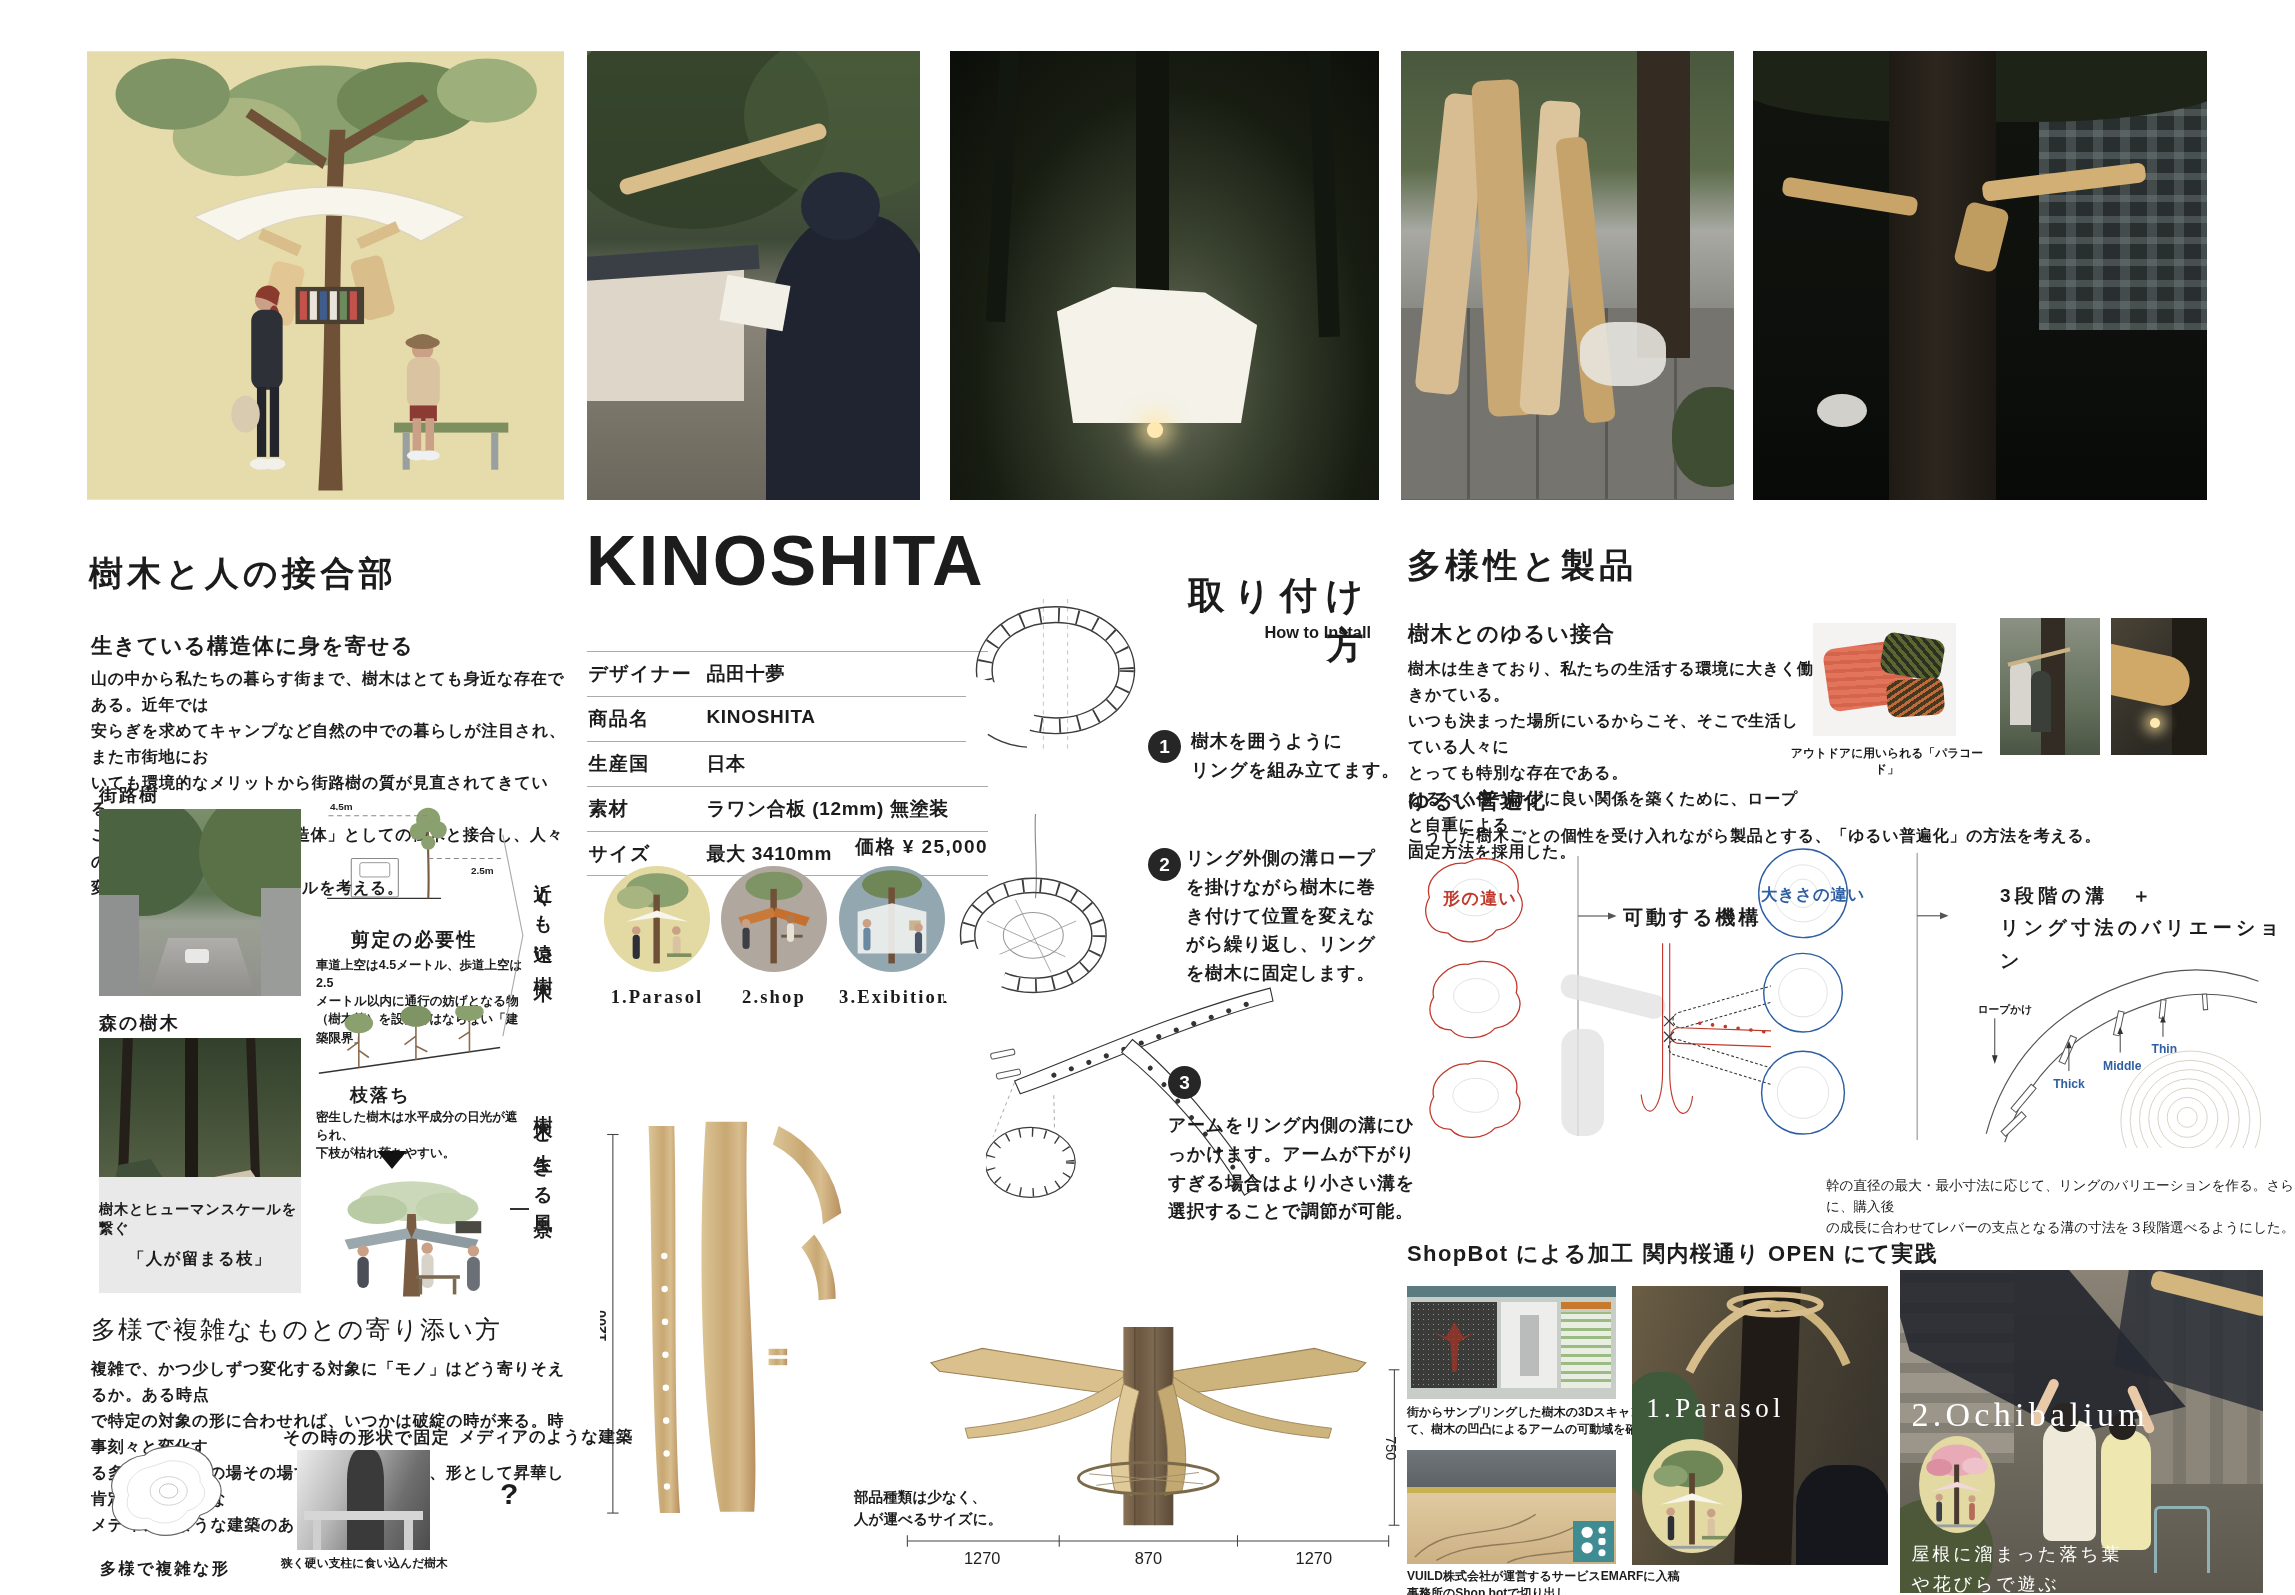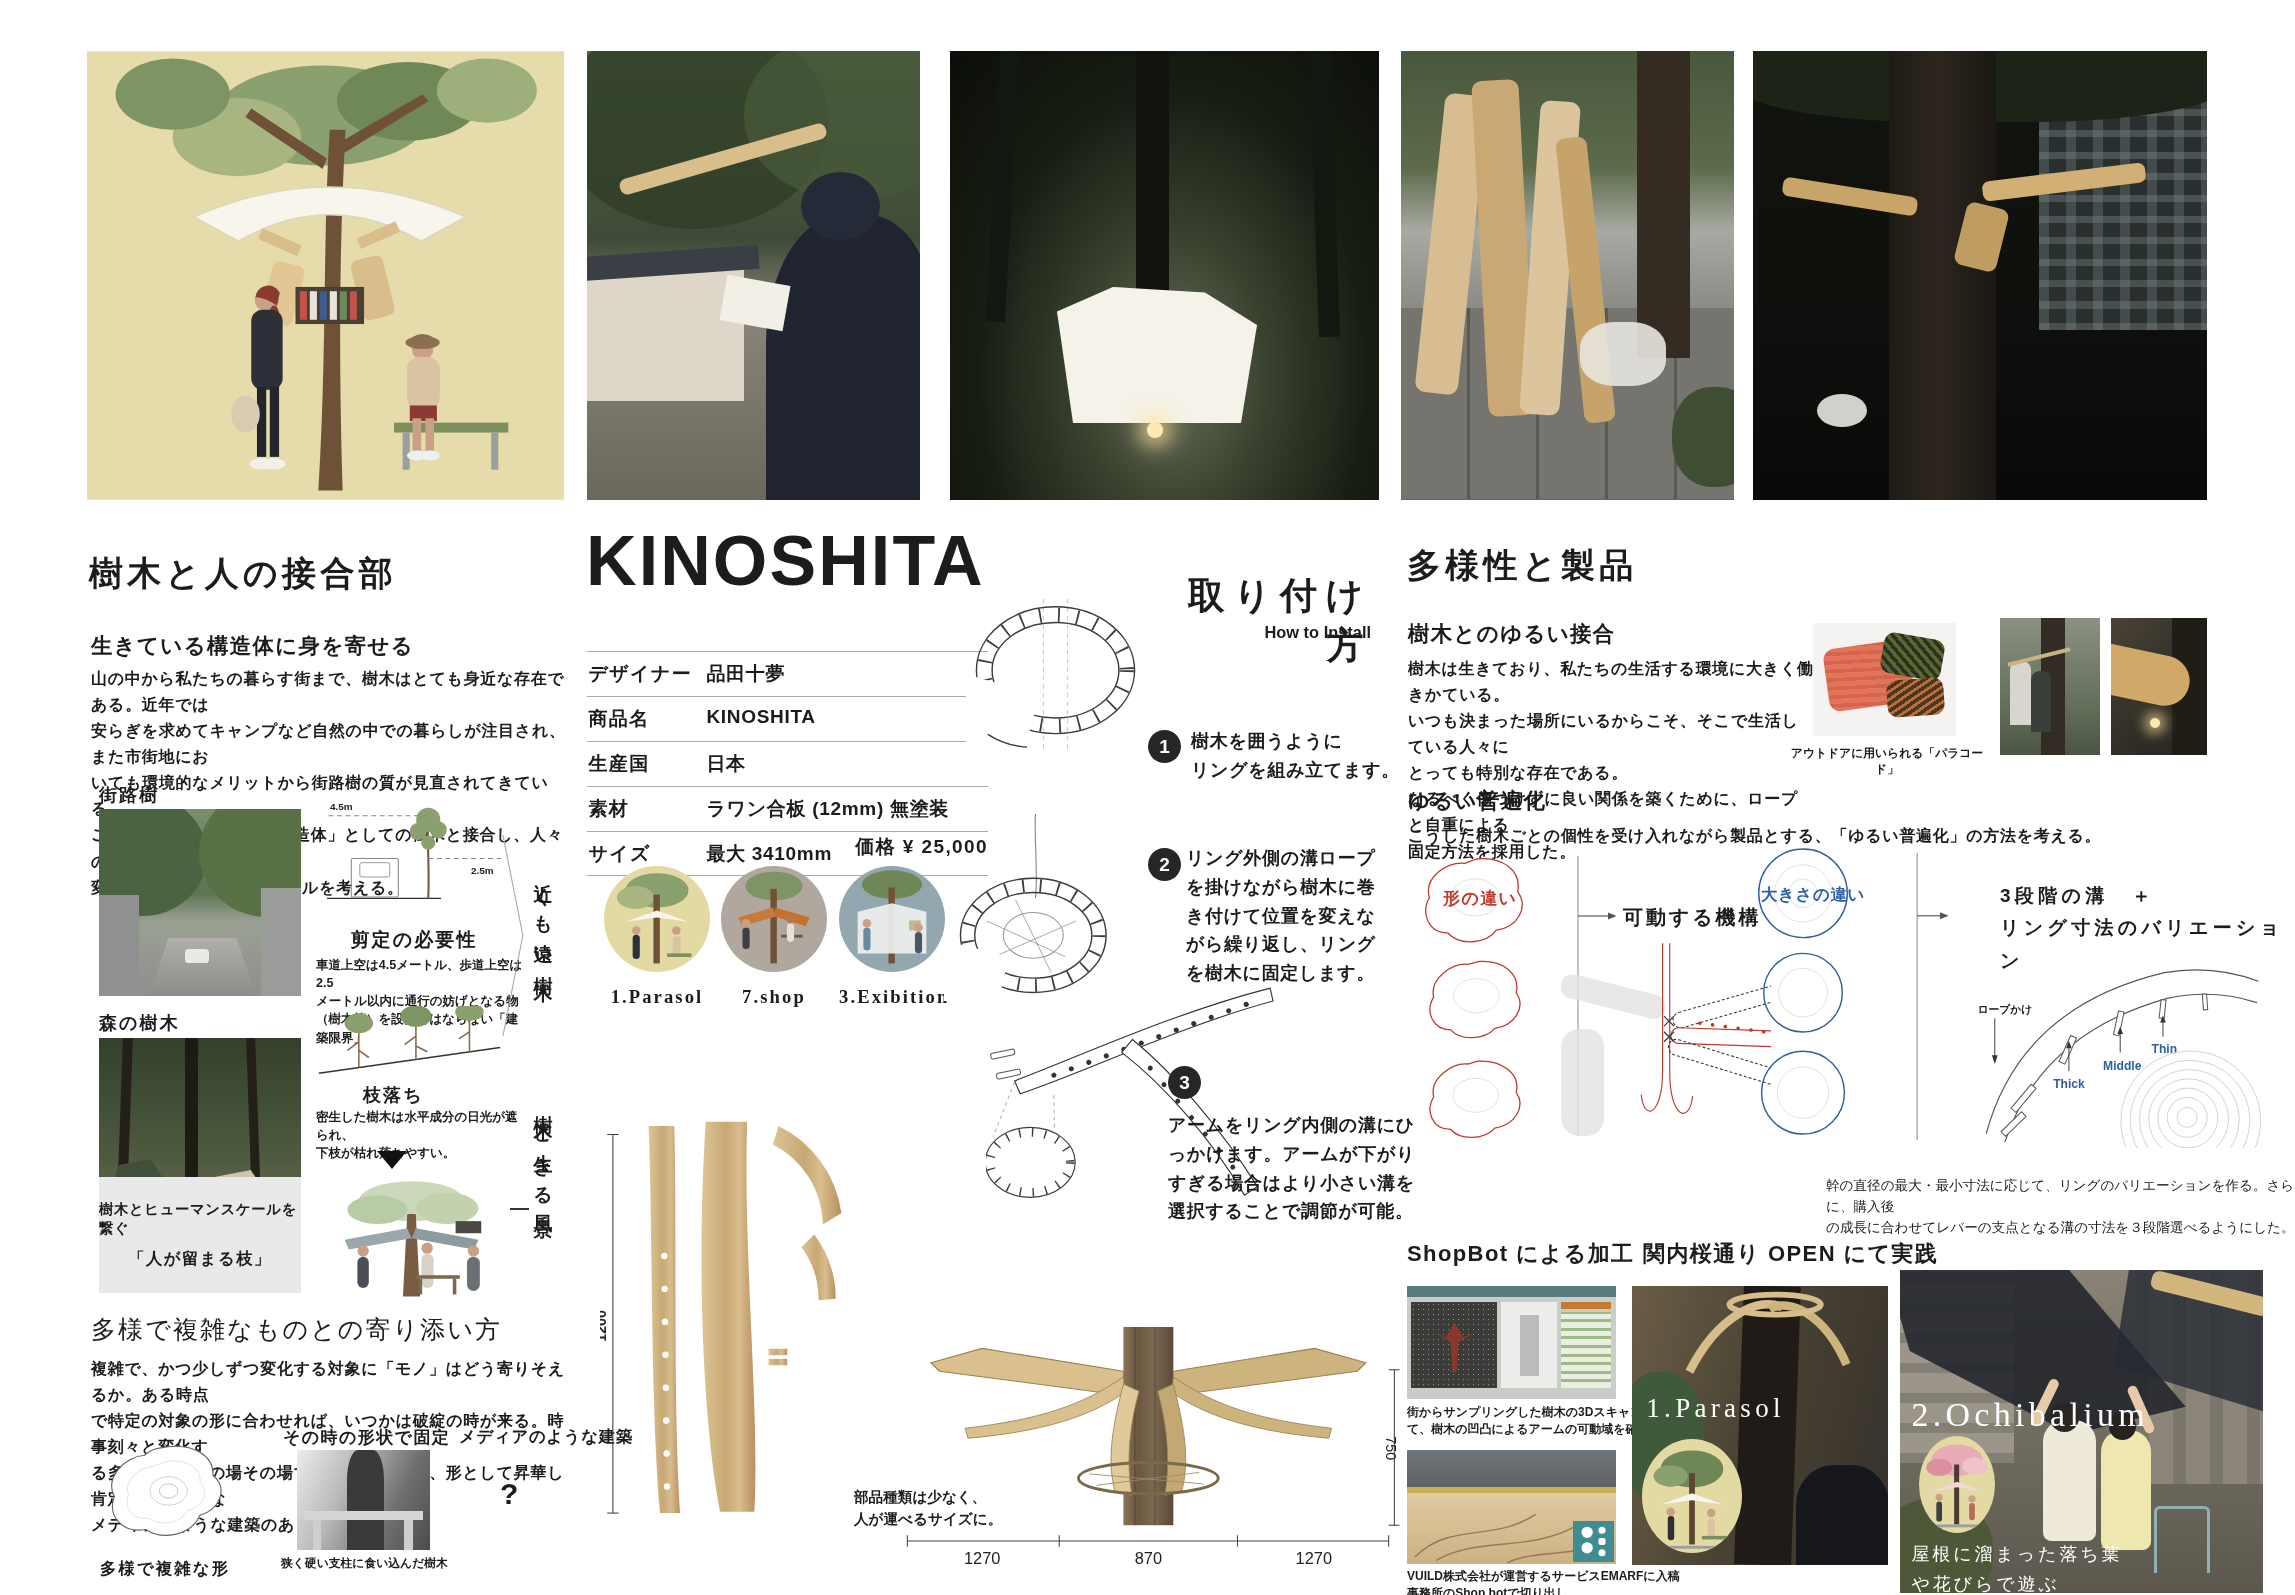--- a/index.html
+++ b/index.html
@@ -175,21 +175,21 @@
 
   <svg class="abs" style="left:316px;top:1006px;" width="187" height="73" viewBox="0 0 262 102">
     <line x1="4" y1="94" x2="258" y2="58" stroke="#333" stroke-width="2"></line>
     <path d="M60,86 L60,28 M60,50 L44,62 M60,62 L74,72" stroke="#8a6a4d" stroke-width="2.2" fill="none"></path>
     <ellipse cx="60" cy="24" rx="20" ry="14" fill="#8ba06f"></ellipse>
     <path d="M140,76 L140,18 M140,42 L124,54 M140,56 L156,64" stroke="#8a6a4d" stroke-width="2.2" fill="none"></path>
     <ellipse cx="140" cy="14" rx="22" ry="15" fill="#7f9465"></ellipse>
     <path d="M215,64 L215,10 M215,36 L200,46" stroke="#8a6a4d" stroke-width="2.2" fill="none"></path>
     <ellipse cx="215" cy="8" rx="20" ry="13" fill="#8ba06f"></ellipse>
   </svg>
-  <div class="abs lbl" style="left:363px;top:1083px;">枝落ち</div>
+  <div class="abs lbl" style="left:350px;top:1083px;">枝落ち</div>
   <div class="abs pre" style="left:316px;top:1108px;width:214px;font-size:12.5px;line-height:1.45;font-weight:700;">密生した樹木は水平成分の日光が遮られ、
 下枝が枯れ落ちやすい。</div>
   <div class="abs tri-down" style="left:377px;top:1151px;"></div>
 
   <div class="abs graybox" style="left:99px;top:1177px;width:202px;height:116px;">
     <div style="font-size:14.3px;font-weight:700;letter-spacing:0.7px;">樹木とヒューマンスケールを繋ぐ</div>
     <div style="font-size:16.4px;font-weight:800;letter-spacing:1.4px;">「人が留まる枝」</div>
   </div>
 
   <svg class="abs" style="left:316px;top:1177px;" width="191" height="121" viewBox="0 0 268 170">
@@ -298,21 +298,21 @@
       <rect x="69" y="30" width="9" height="106" fill="#6f5138"></rect>
       <polygon points="26,64 74,52 122,64 122,122 26,122" fill="#eef0ee" opacity="0.92"></polygon>
       <rect x="98" y="76" width="16" height="14" fill="#c8b48e"></rect>
       <rect x="34" y="86" width="10" height="32" rx="5" fill="#6b89a0"></rect>
         <circle cx="39" cy="80" r="6" fill="#caa186"></circle>
       <rect x="106" y="92" width="10" height="30" rx="5" fill="#4a5668"></rect>
         <circle cx="111" cy="86" r="6" fill="#caa186"></circle>
     </svg>
   </div>
   <div class="abs serif uselbl" style="left:604px;top:986px;width:106px;">1.Parasol</div>
-  <div class="abs serif uselbl" style="left:721px;top:986px;width:106px;">7.shop</div>
+  <div class="abs serif uselbl" style="left:721px;top:986px;width:106px;">2.shop</div>
   <div class="abs serif uselbl" style="left:839px;top:986px;width:106px;">3.Exibition</div>
 
   <div class="abs serif" style="left:1143px;top:571px;width:229px;text-align:right;font-size:37px;font-weight:700;letter-spacing:8.6px;">取り付け方</div>
   <div class="abs" style="left:1157px;top:623px;width:214px;text-align:right;font-size:16.4px;font-weight:800;">How to Install</div>
 
   <svg class="abs" style="left:966px;top:599px;" width="179" height="151" viewBox="0 0 250 212">
     <line x1="108" y1="0" x2="108" y2="212" stroke="#bbb" stroke-width="1.2" stroke-dasharray="6 6"></line>
     <line x1="142" y1="0" x2="142" y2="212" stroke="#bbb" stroke-width="1.2" stroke-dasharray="6 6"></line>
     <ellipse cx="125" cy="100" rx="100" ry="78" fill="none" stroke="#3c3c3c" stroke-width="20" stroke-dasharray="2.5 24"></ellipse>
     <ellipse cx="125" cy="100" rx="111" ry="89" fill="none" stroke="#3c3c3c" stroke-width="2"></ellipse>

